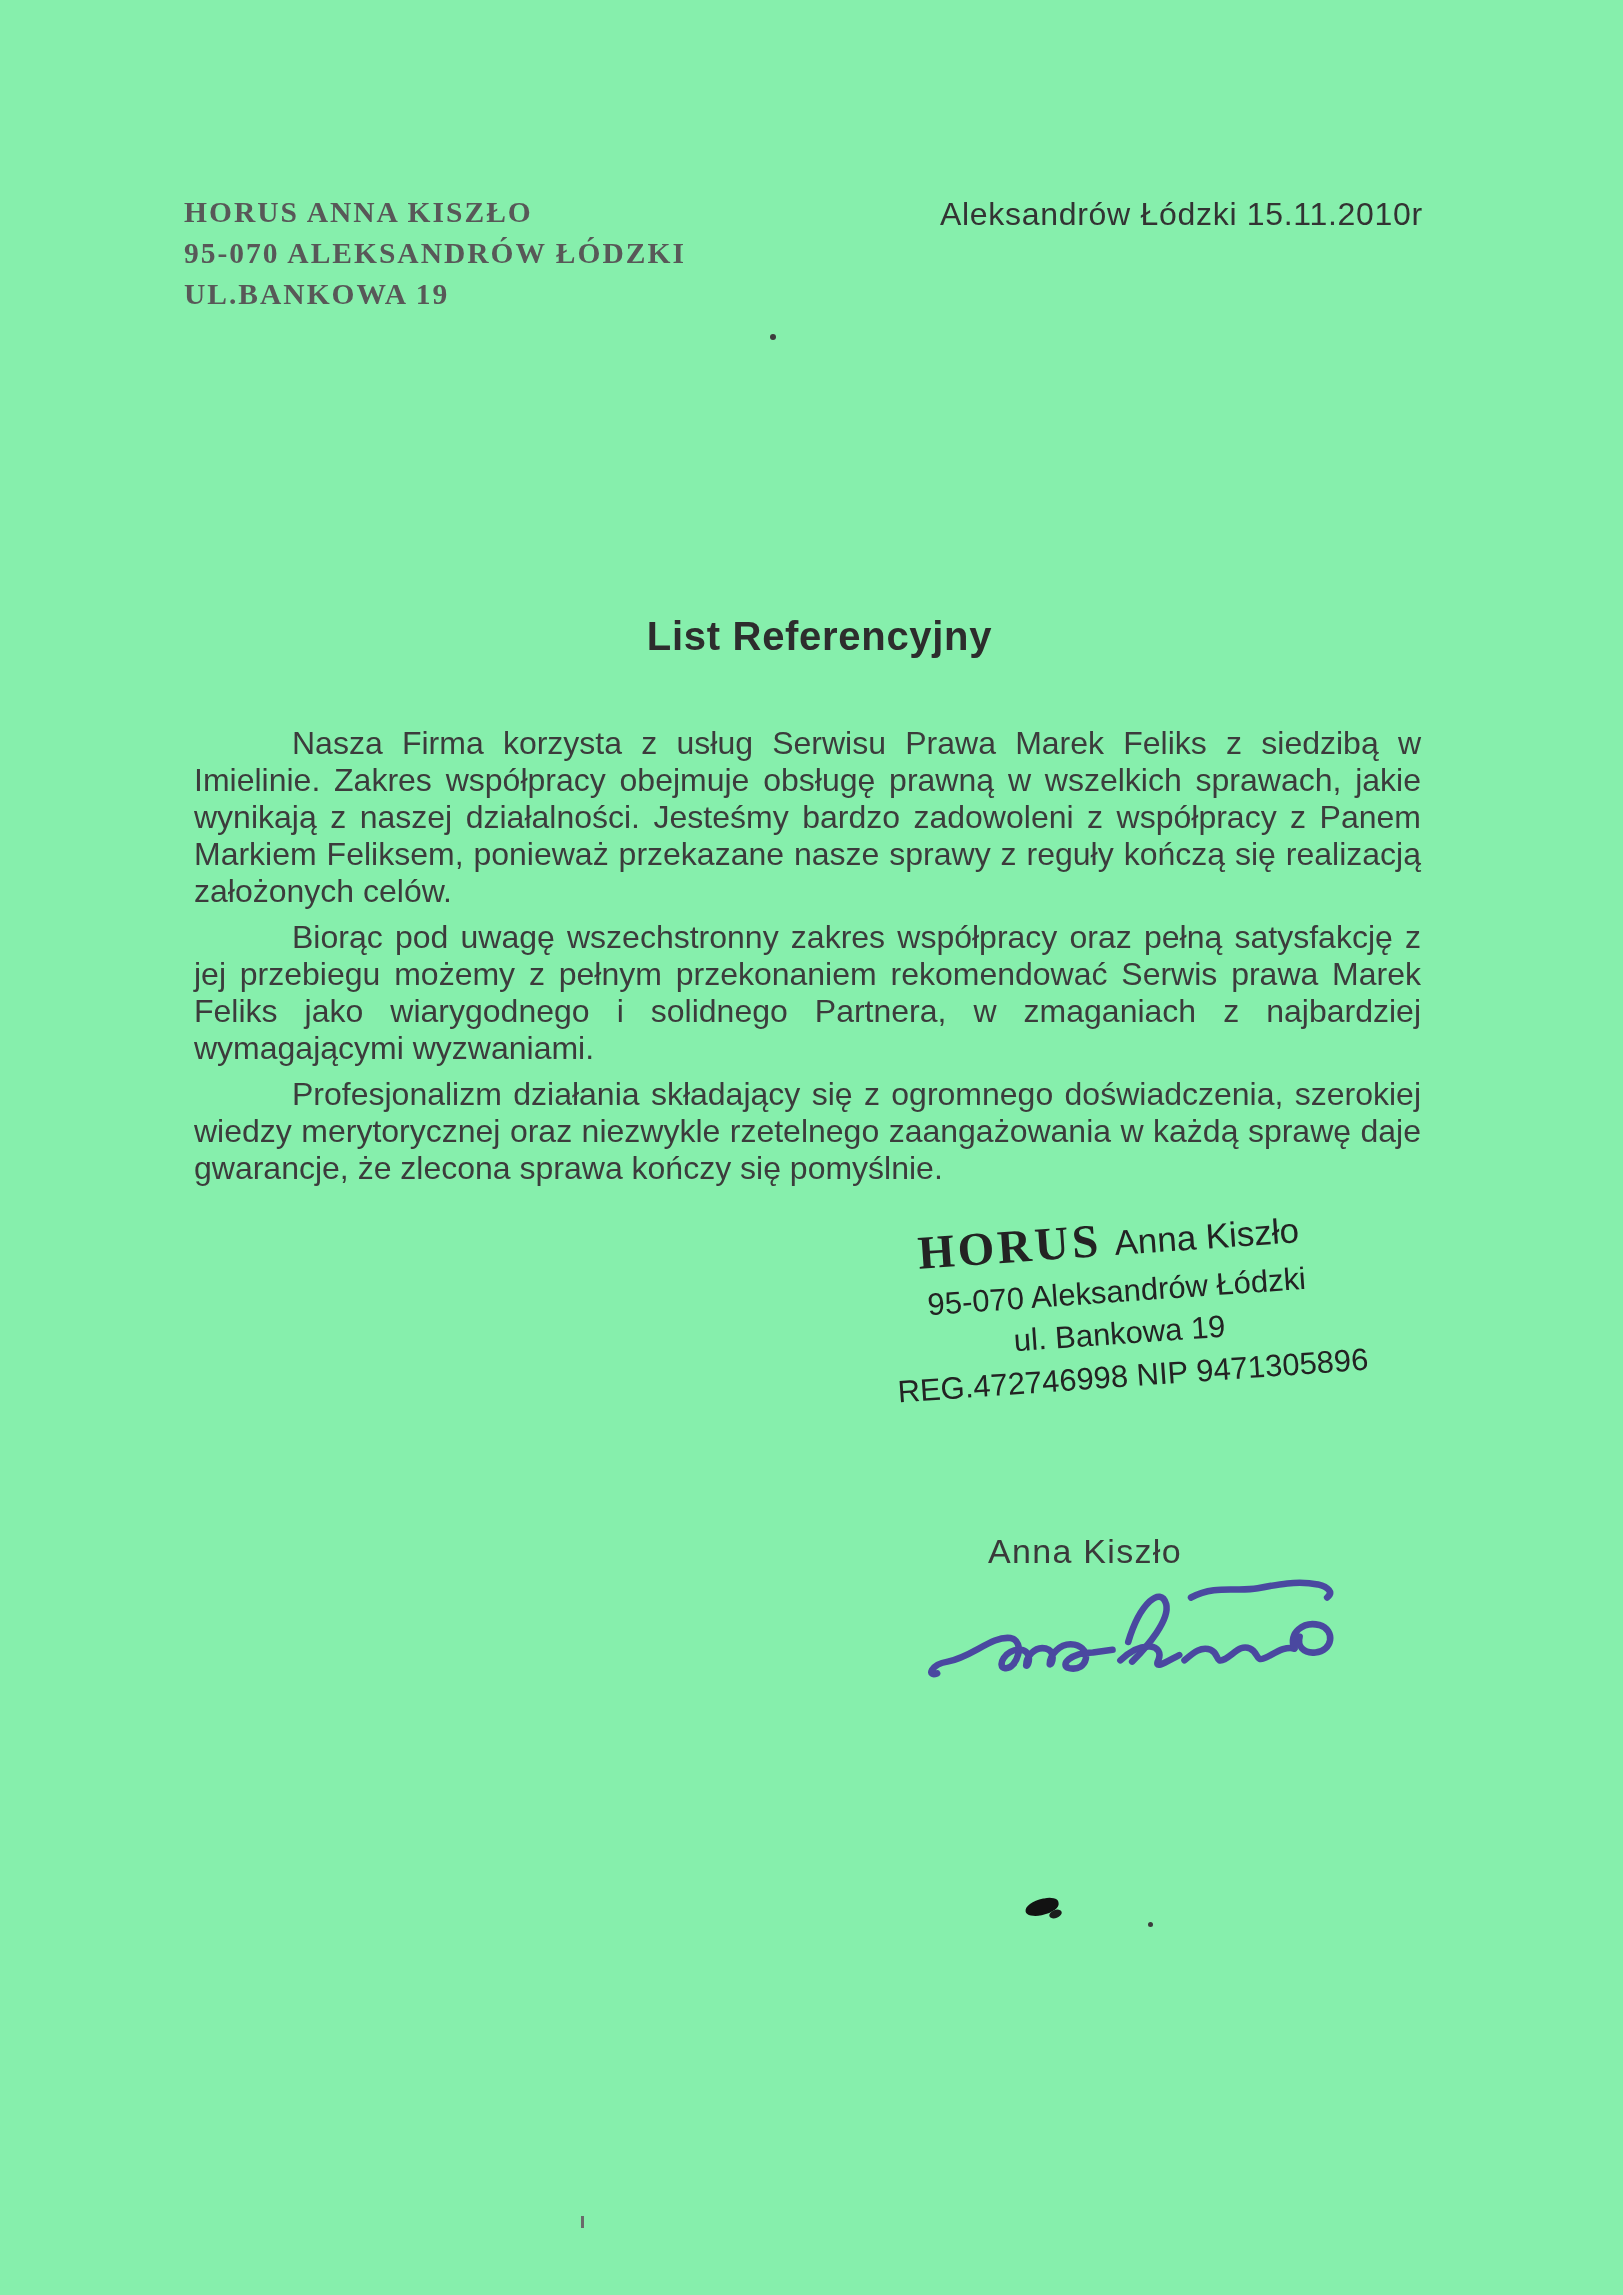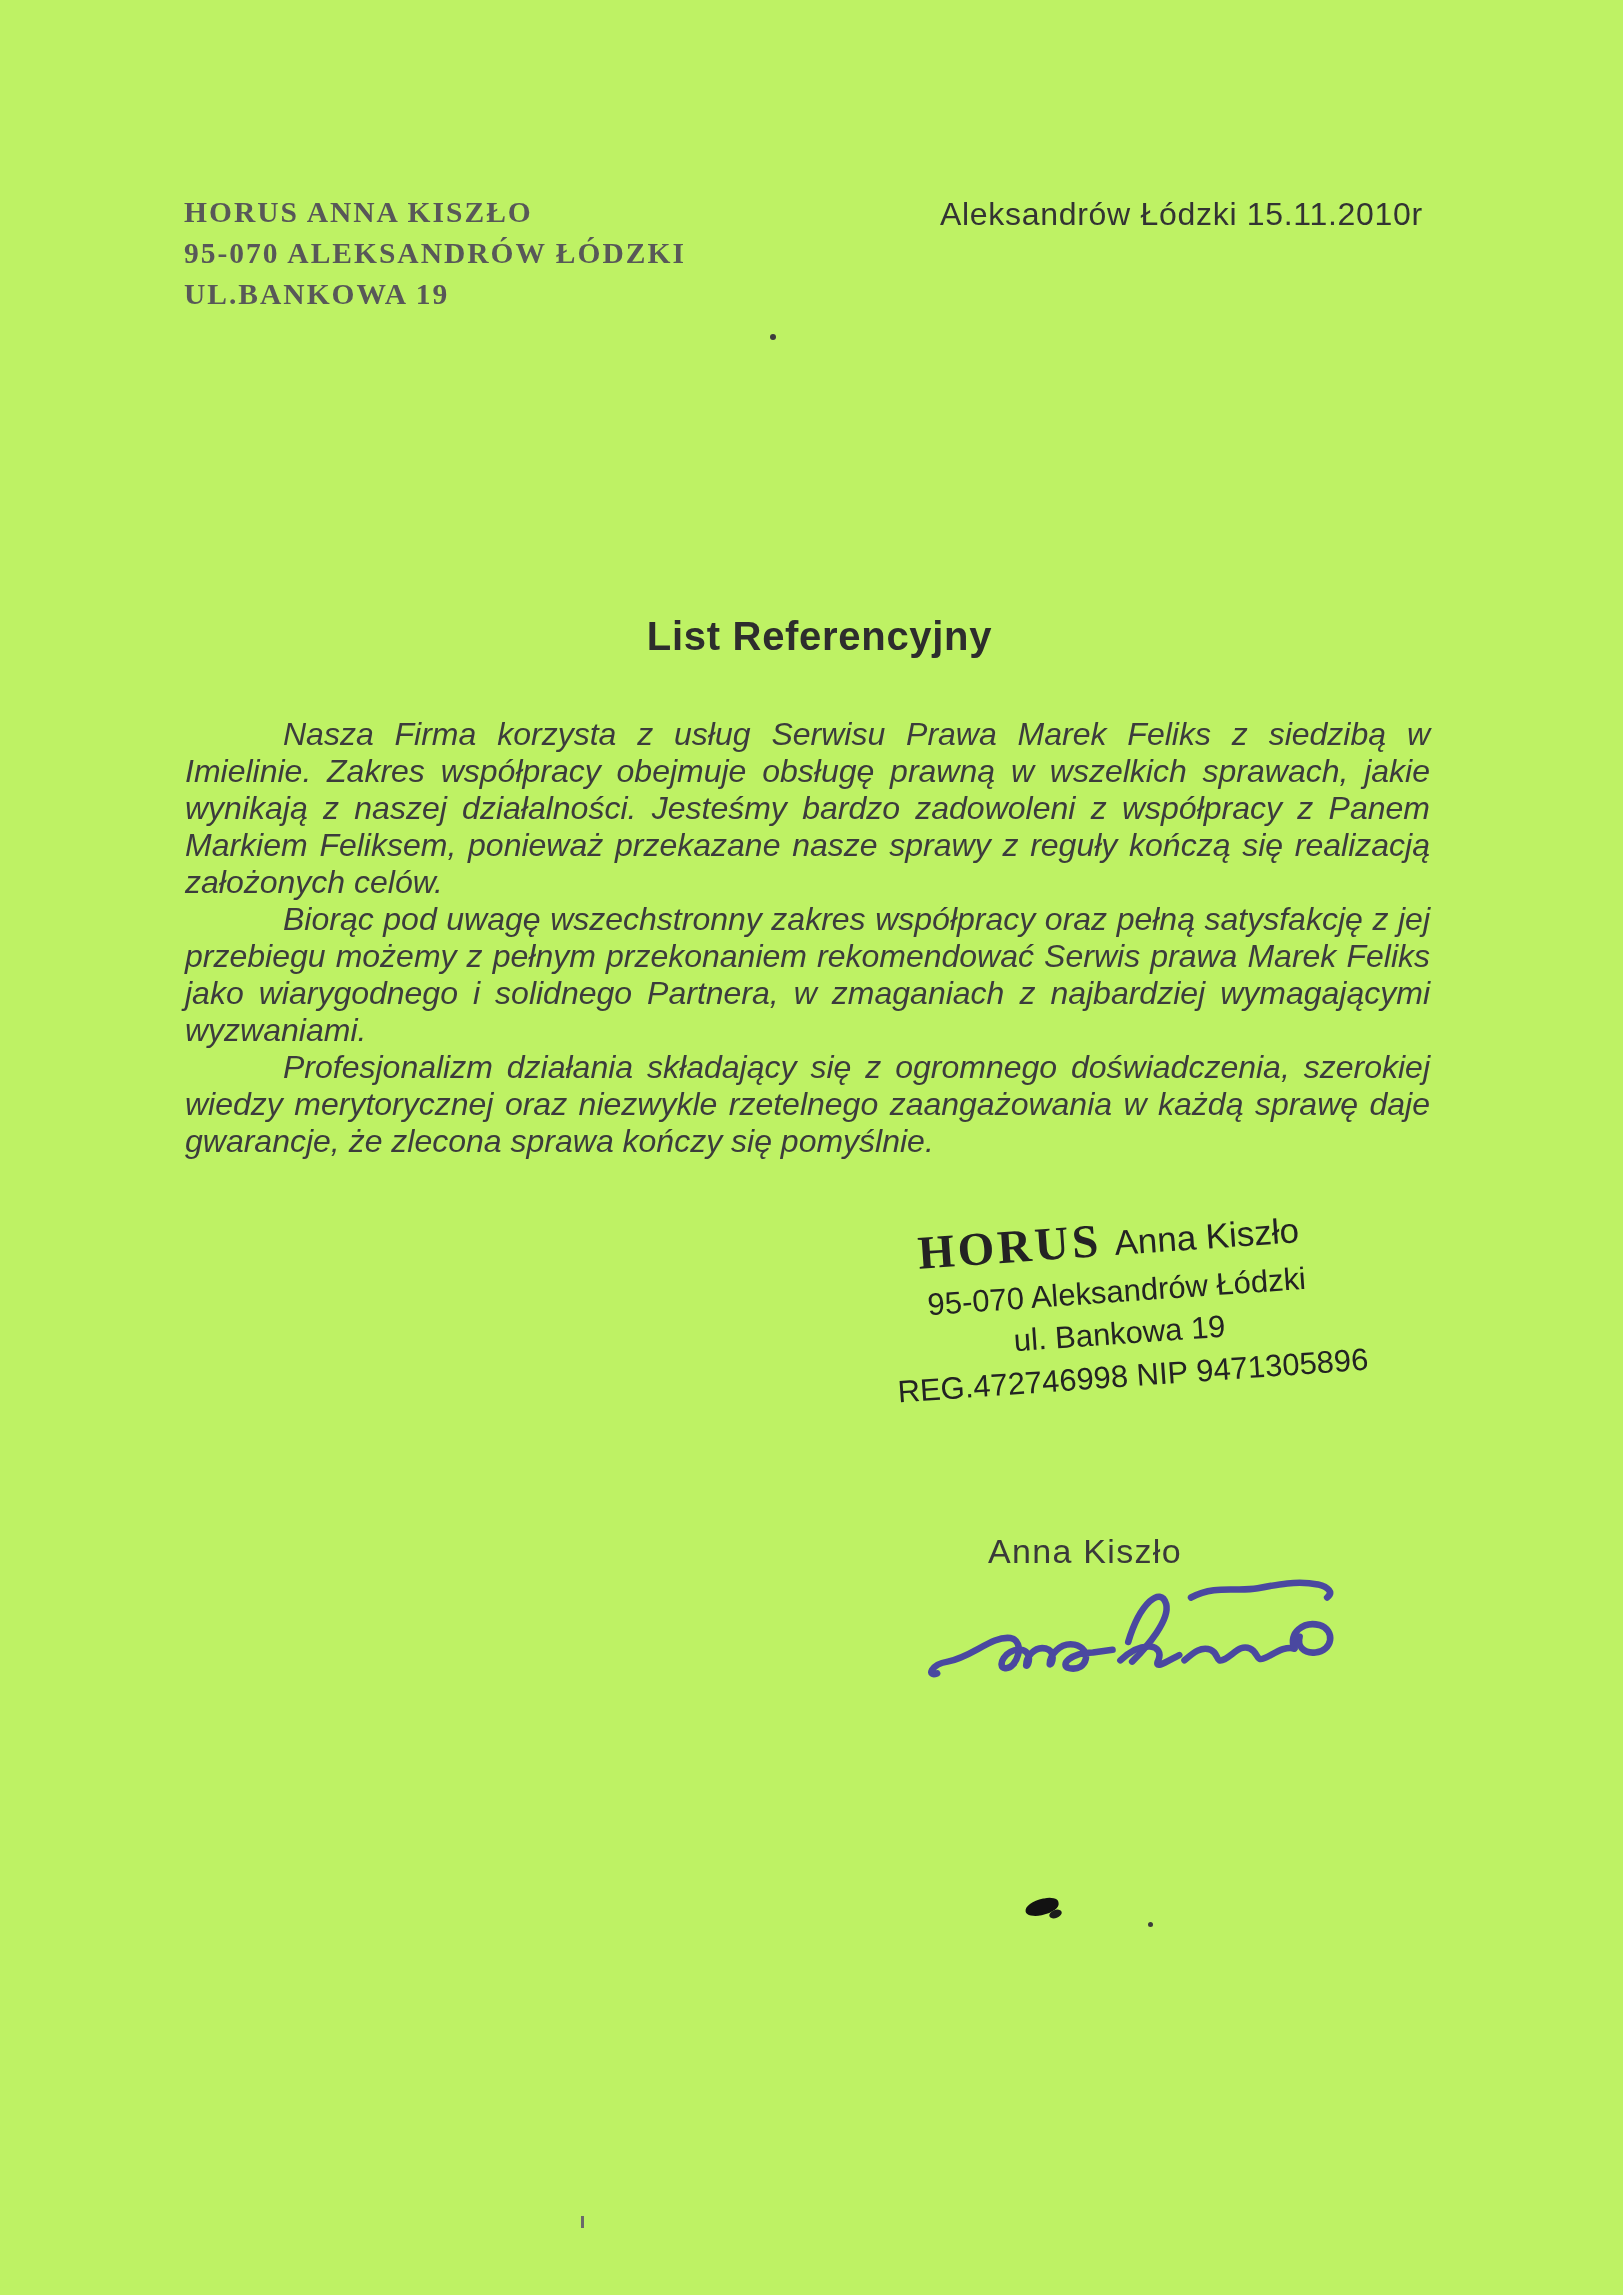--- a/index.html
+++ b/index.html
@@ -1,19 +1,19 @@
 <!DOCTYPE html>
 <html style="font-size:10.5px"><head>
 <meta charset="utf-8">
 <style>
   html,body{margin:0;padding:0;background:#e8e8e8;}
   .page{
     position:relative;
     width:1623px;height:2295px;
-    background:#bef264;
+    background:#86efac;
     overflow:hidden;
     font-family:"Liberation Sans",sans-serif;
     color:#3a3a3a;
   }
   
   .sender{
     position:absolute;left:184px;top:192px;
     font-family:"Liberation Serif","DejaVu Serif",serif;
     font-weight:700;font-size:29.5px;line-height:41px;
     letter-spacing:2px;color:#585858;
@@ -29,21 +29,21 @@
     position:absolute;left:0;top:614px;width:100%;
     text-align:center;font-size:40px;font-weight:700;color:#2d2d2d;
     letter-spacing:0.7px;
     padding-left:8px;
   }
   
   .body-text{
     position:absolute;left:185px;top:716px;width:1245px;
     font-size:32px;line-height:37px;text-align:justify;color:#3c3c3c;
   }
-  .body-text p{margin:0;text-indent:98px;font-style:italic;}
+  .body-text p{margin:9px;text-indent:98px;}
   
   .stamp{
     position:absolute;left:905px;top:1212px;width:425px;
     transform:rotate(-4deg);transform-origin:50% 50%;
     color:#232323;text-align:center;
   }
   .stamp-line1{white-space:nowrap;text-align:left;margin-left:17px;}
   .stamp-horus{
     font-family:"Liberation Serif","DejaVu Serif",serif;
     font-weight:700;font-size:47px;letter-spacing:3.3px;

